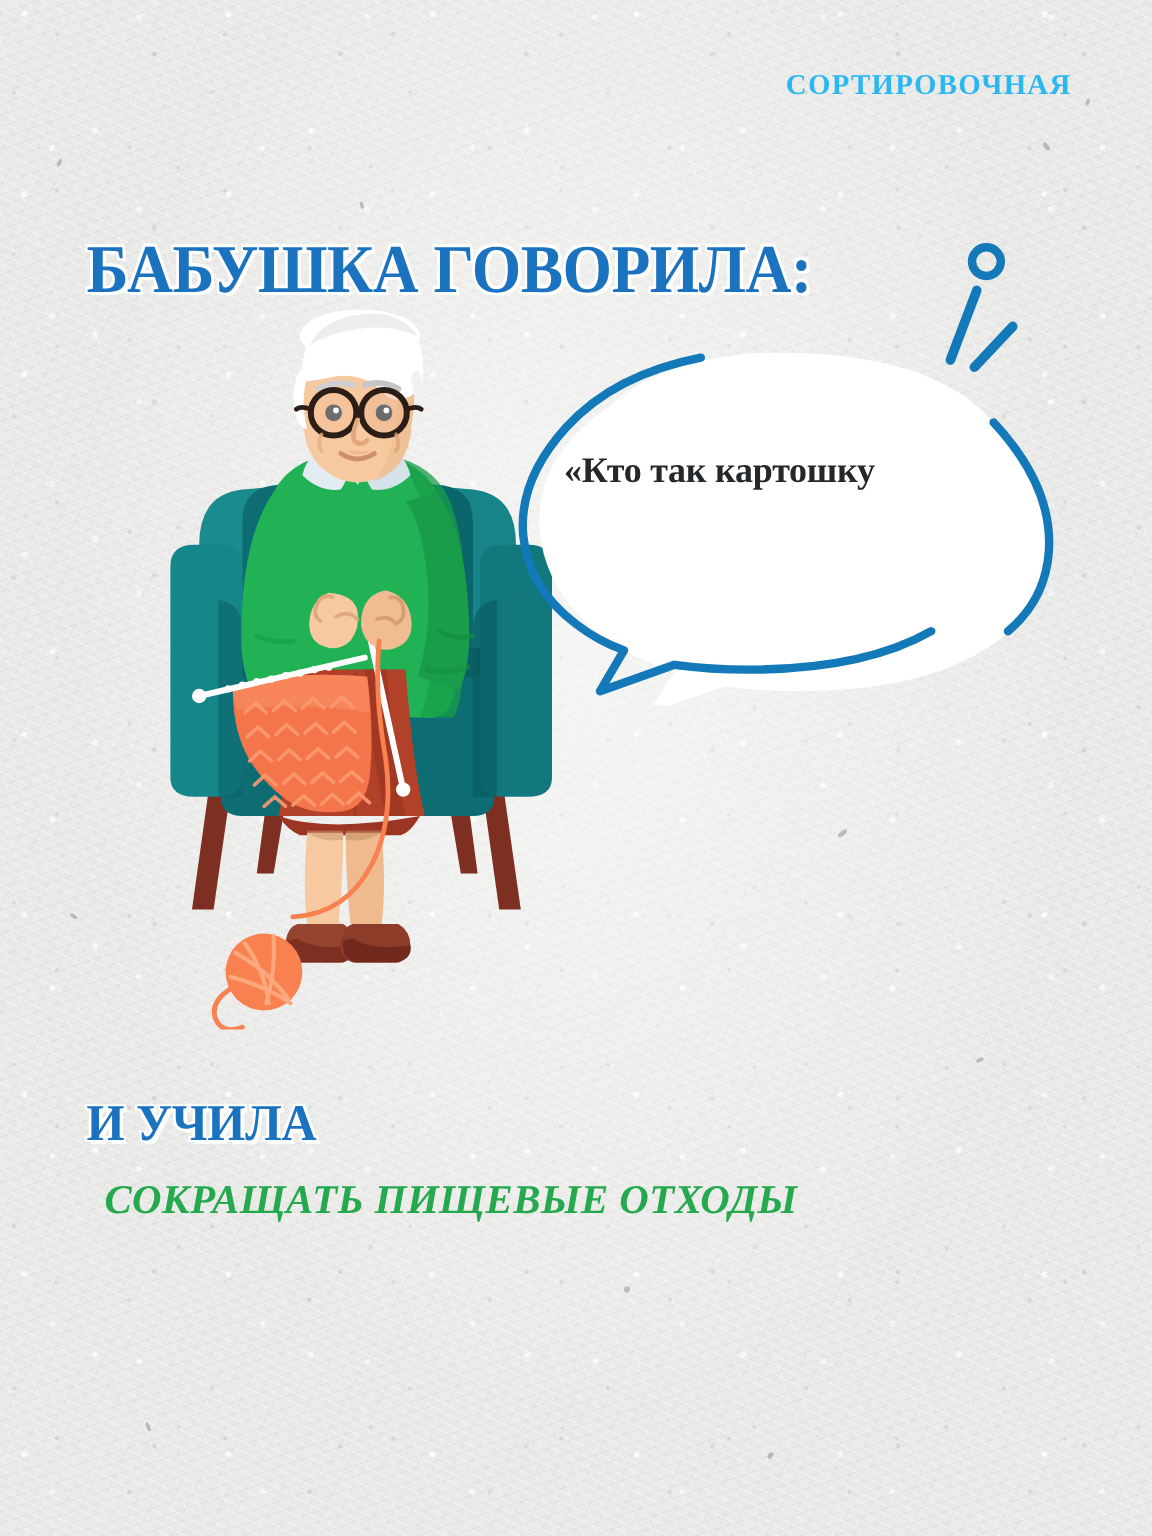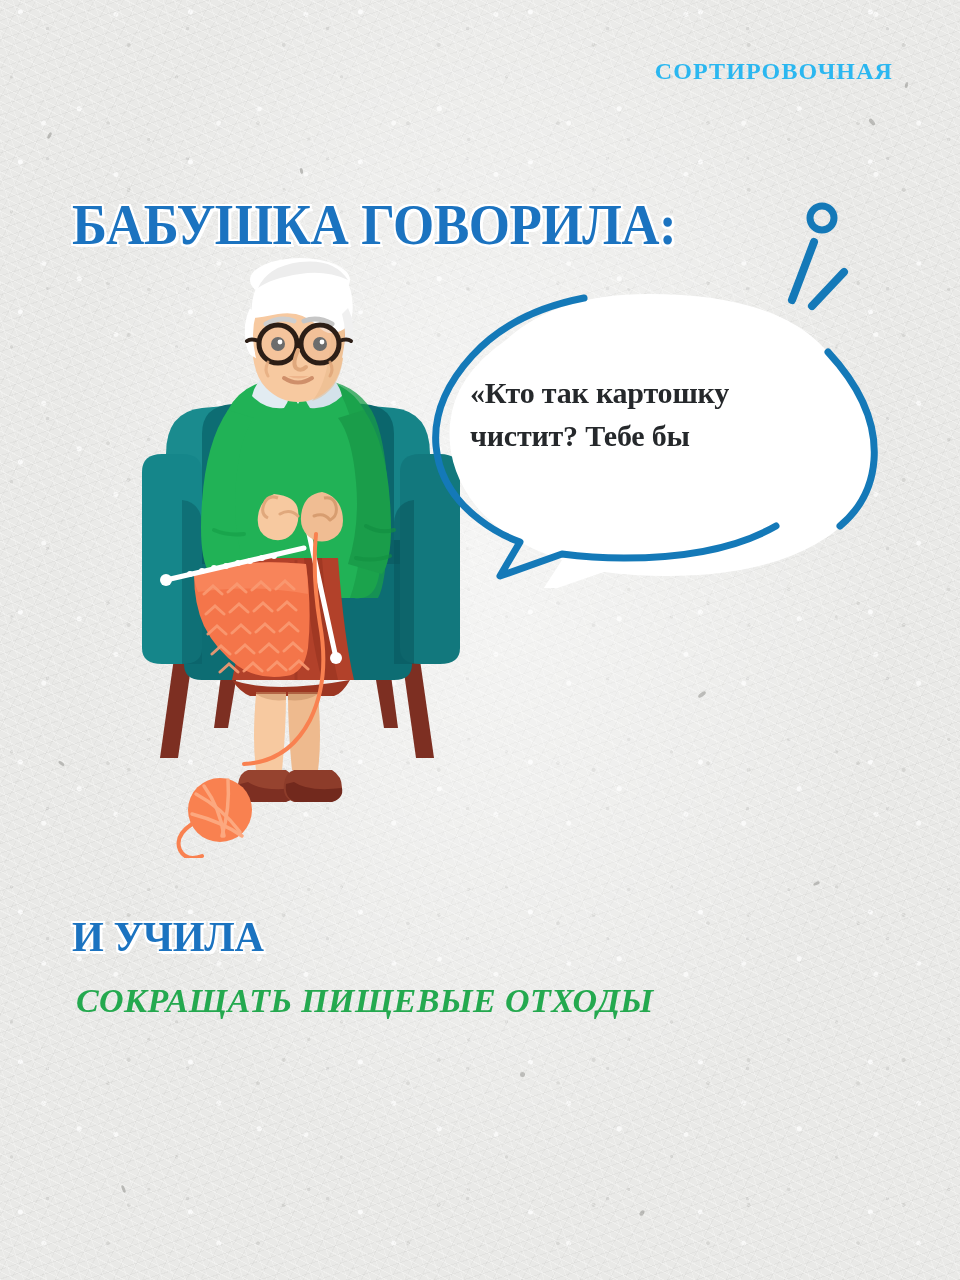--- a/index.html
+++ b/index.html
@@ -102,21 +102,21 @@
     white-space: nowrap;
     transform: scaleX(.95);
     transform-origin: left center;
     text-shadow:
       2px 0 0 #fff, -2px 0 0 #fff, 0 2px 0 #fff, 0 -2px 0 #fff,
       2px 2px 0 #fff, -2px 2px 0 #fff, 2px -2px 0 #fff, -2px -2px 0 #fff,
       3px 3px 0 #fff;
   }
   .subline {
     position: absolute;
-    left: 76px;
+    left: 87px;
     top: 982px;
     color: #24a94f;
     font-size: 34px;
     font-weight: 700;
     font-style: italic;
     letter-spacing: .4px;
     white-space: nowrap;
   }
 
   
@@ -387,20 +387,19 @@
                l-20 34 l62 -22
                q30 4 62 4
                q96 0 152 -32" fill="none" stroke="#1479b8" stroke-width="7" stroke-linecap="round" stroke-linejoin="round"></path>
 
       <path d="M430 64
                q50 54 46 108
                q-3 40 -34 66" fill="none" stroke="#1479b8" stroke-width="7" stroke-linecap="round"></path>
     </svg>
     <div class="bubble-text">
       <div>«Кто так картошку</div>
-      <div>чистит? Тебе бы</div>
     </div>
   </div>
 
   <div class="kicker">И УЧИЛА</div>
   <div class="subline">СОКРАЩАТЬ ПИЩЕВЫЕ ОТХОДЫ</div>
 
 </div>
 
 </body></html>

